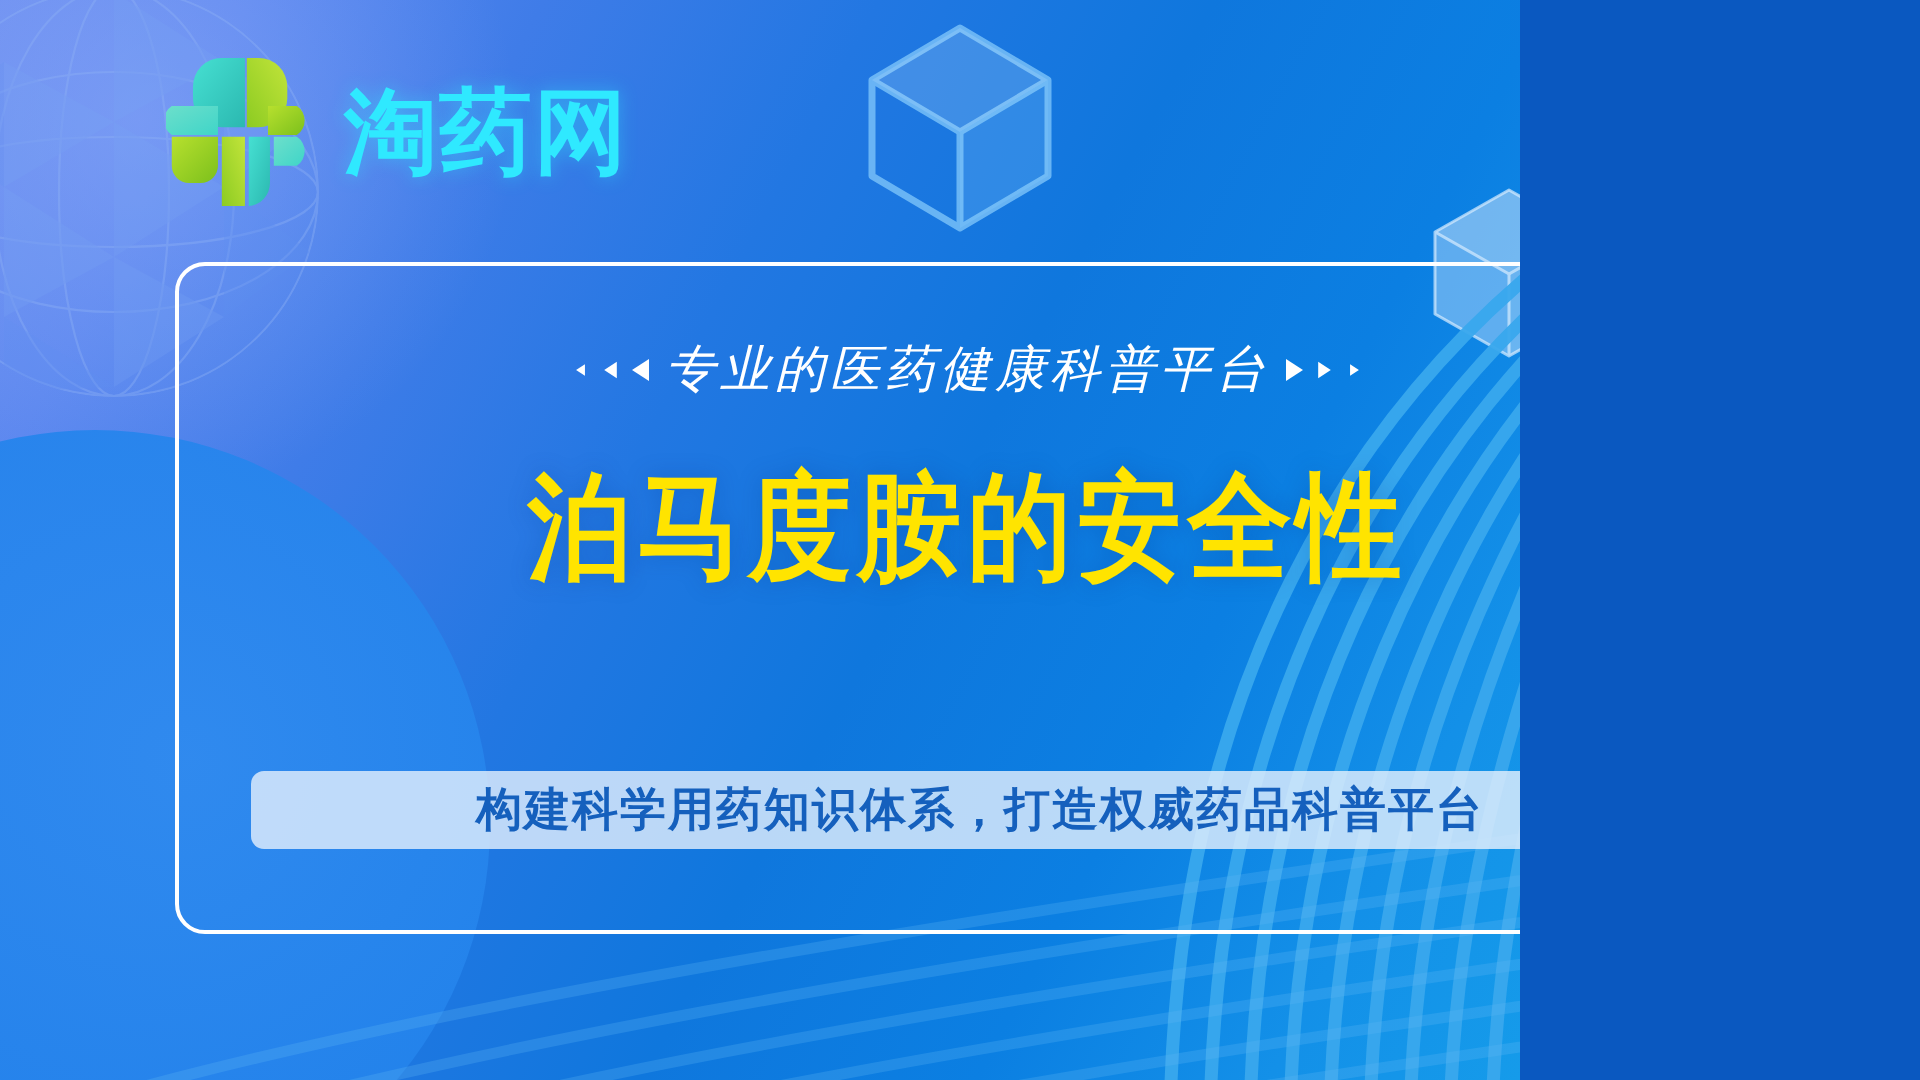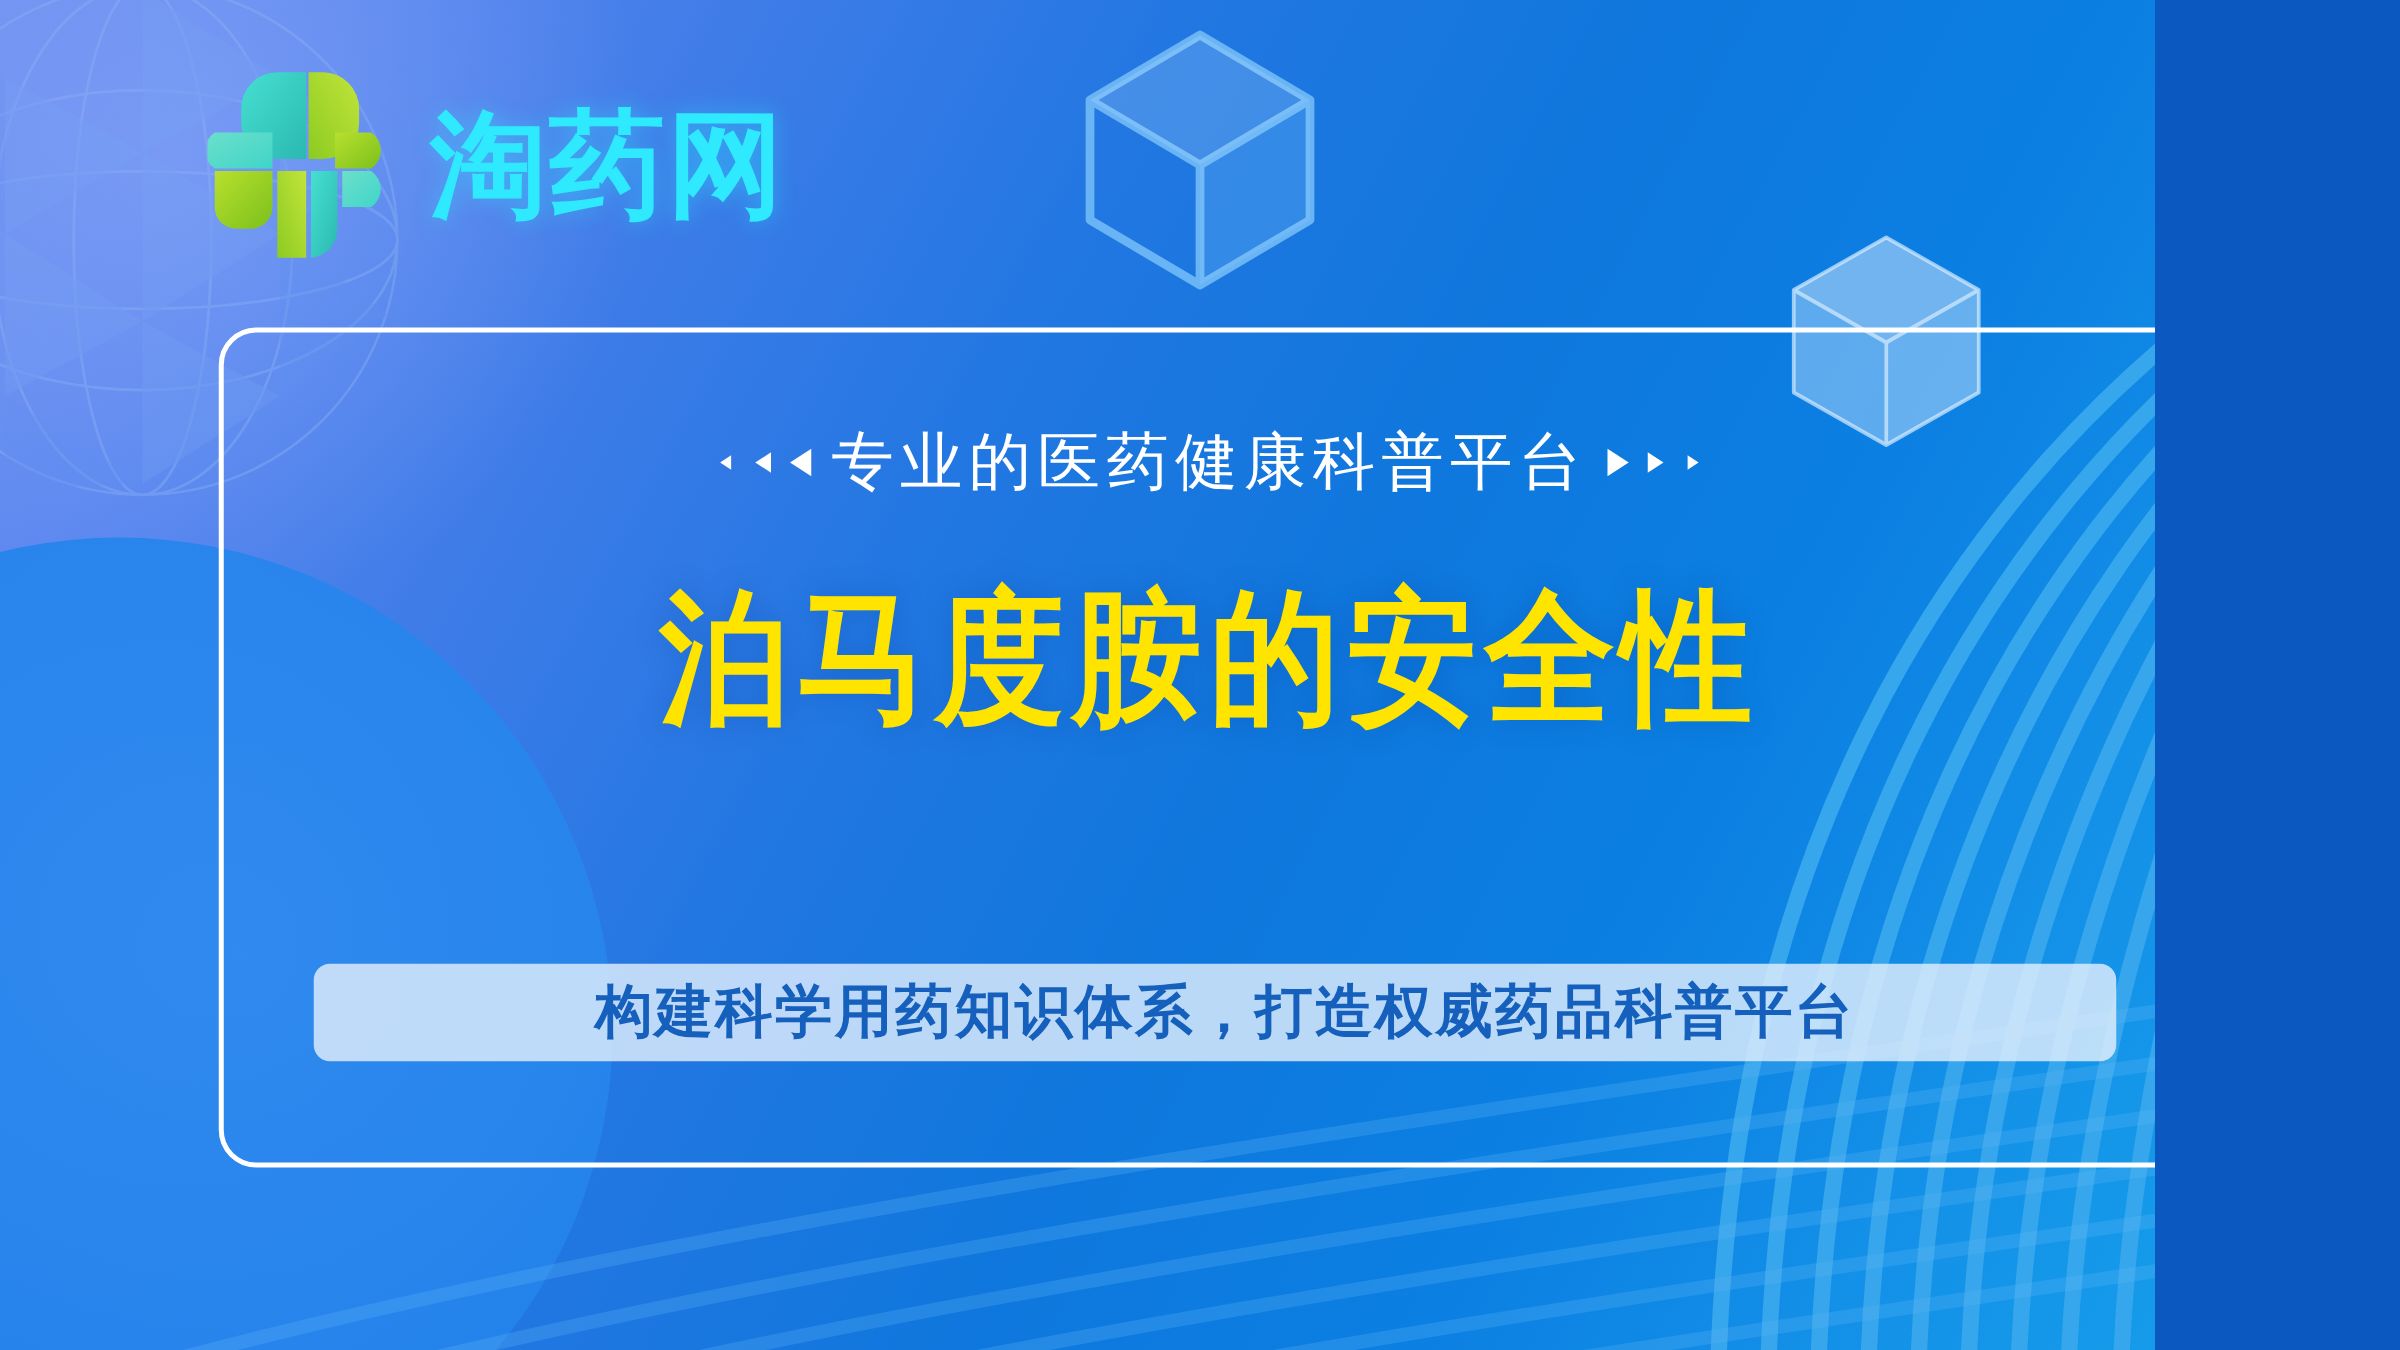--- a/index.html
+++ b/index.html
@@ -2,21 +2,21 @@
 <html><head>
 <meta charset="utf-8">
 <style>
   html, body {
     margin: 0;
     padding: 0;
     background: #0a58c0;
   }
   #stage {
     position: relative;
-    width: 1724px;
+    width: 1520px;
     height: 1080px;
     overflow: hidden;
     font-family: "Liberation Sans", "DejaVu Sans", sans-serif;
     background: linear-gradient(118deg,
                 #6a8ef0 0%,
                 #5b87ef 12%,
                 #3f7ce8 26%,
                 #2277e2 42%,
                 #0f77dd 58%,
                 #0b7fe2 74%,
@@ -100,20 +100,21 @@
   .tri.right { border-left: 17px solid #ffffff; }
   .tri.s { transform: scale(.52); }
   .tri.m { transform: scale(.74); }
   .tri.l { transform: scale(1); }
   .tagline-text {
     font-size: 50px;
     font-weight: 500;
     color: #ffffff;
     letter-spacing: 5px;
     white-space: nowrap;
+    font-style: italic;
   }
 
   .headline {
     position: absolute;
     left: 0; right: 0; top: 205px;
     text-align: center;
     font-size: 104px;
     font-weight: 700;
     color: #ffe400;
     letter-spacing: 6px;

